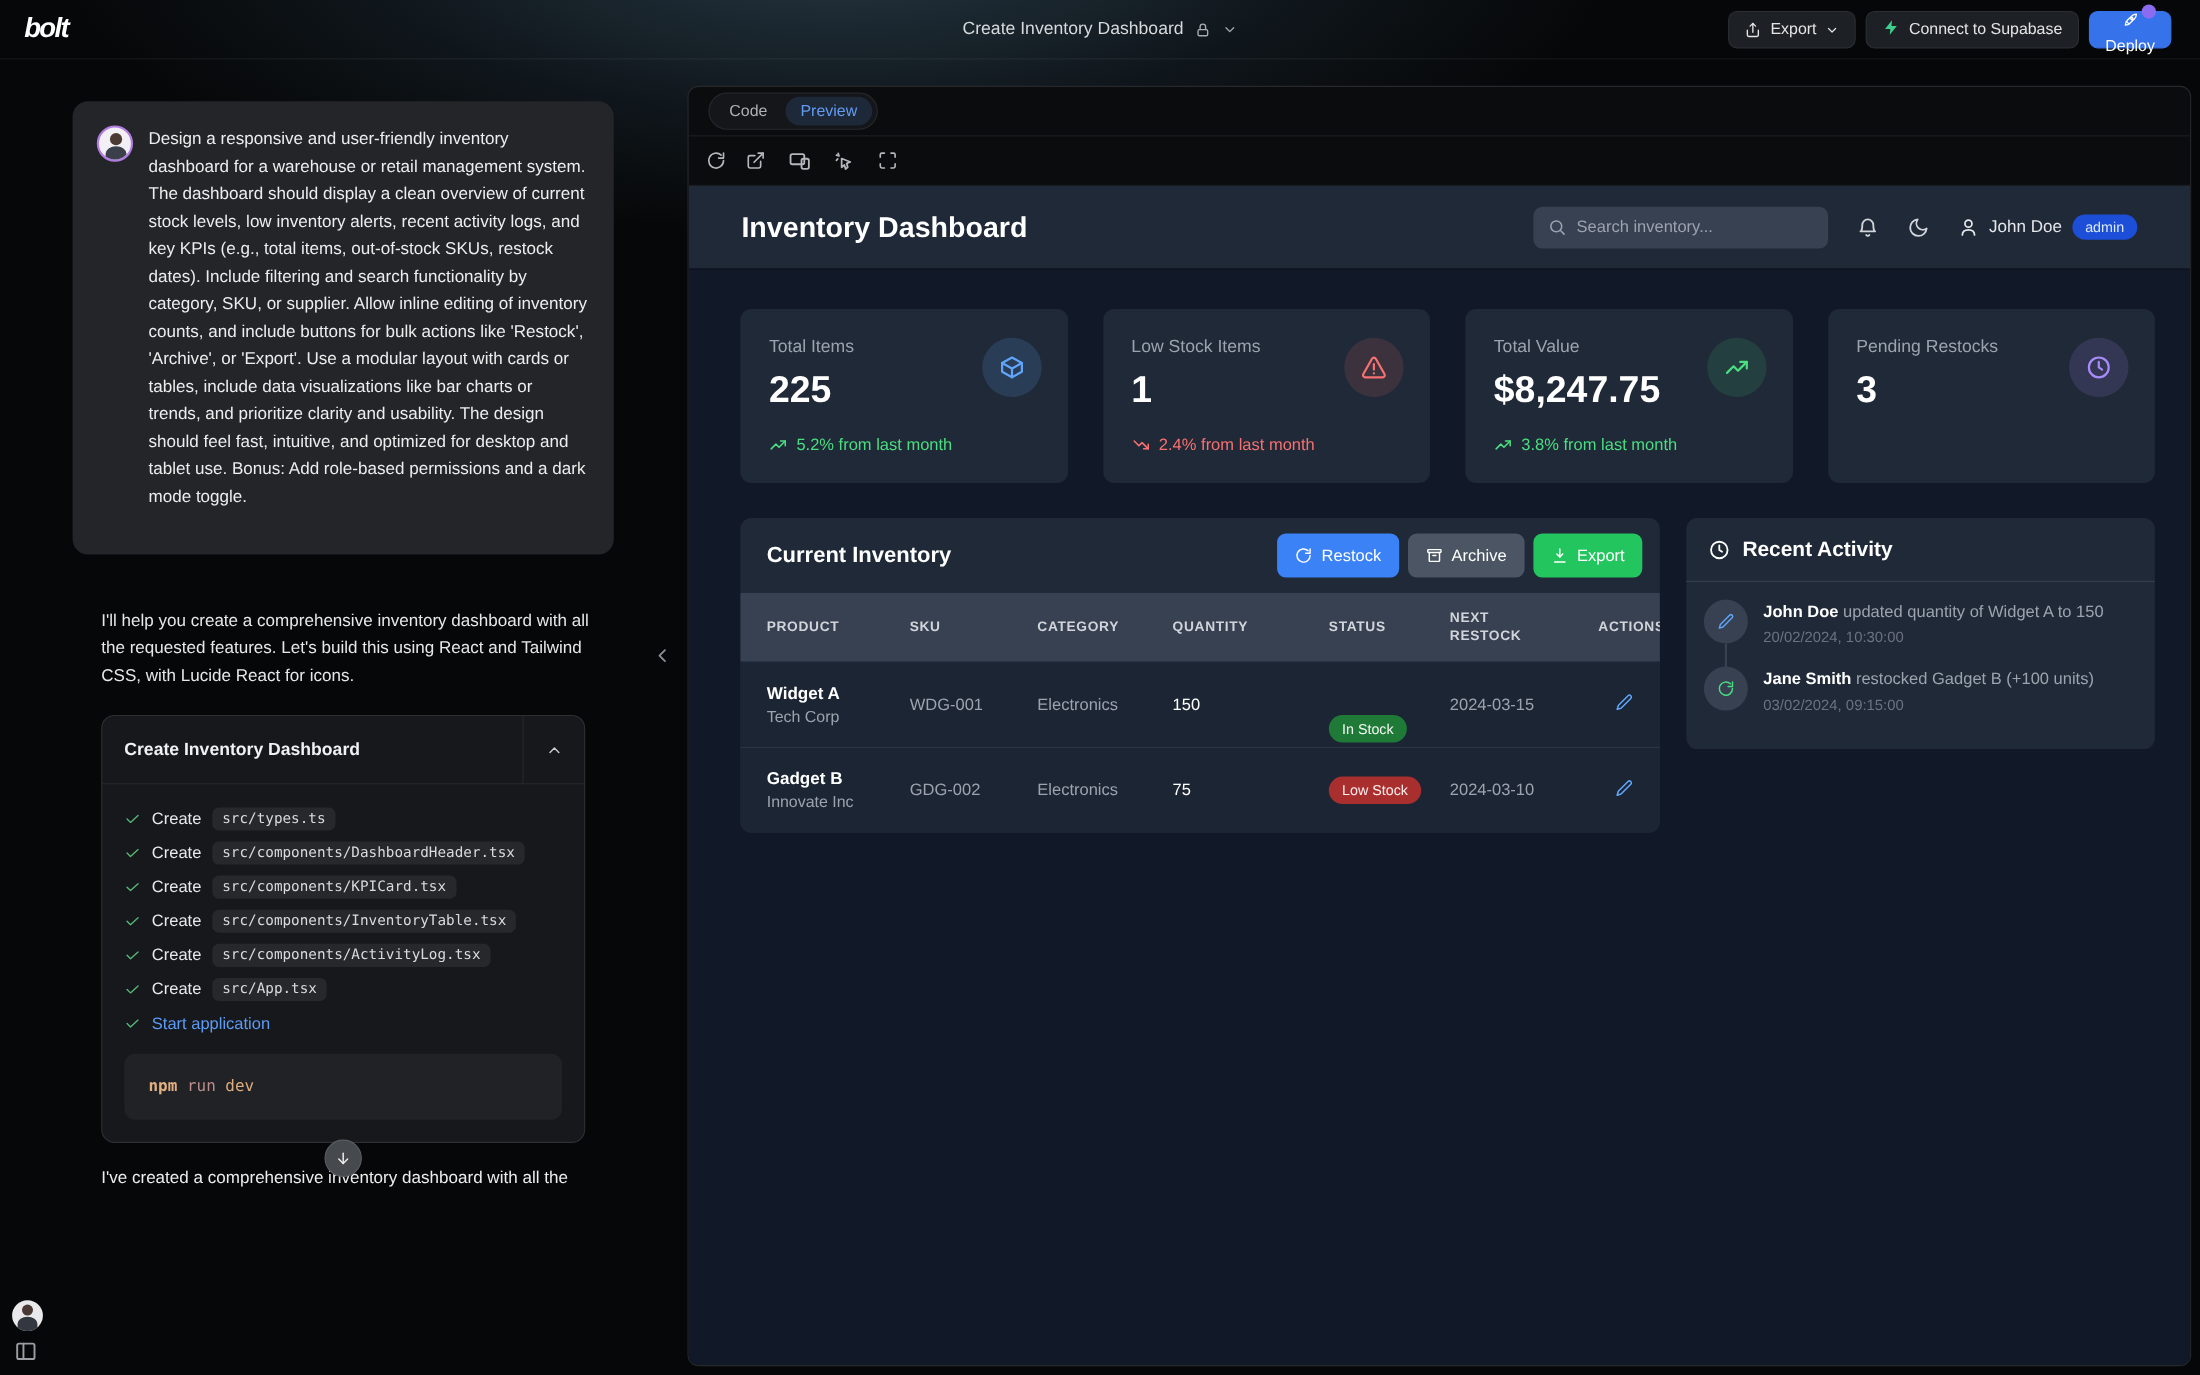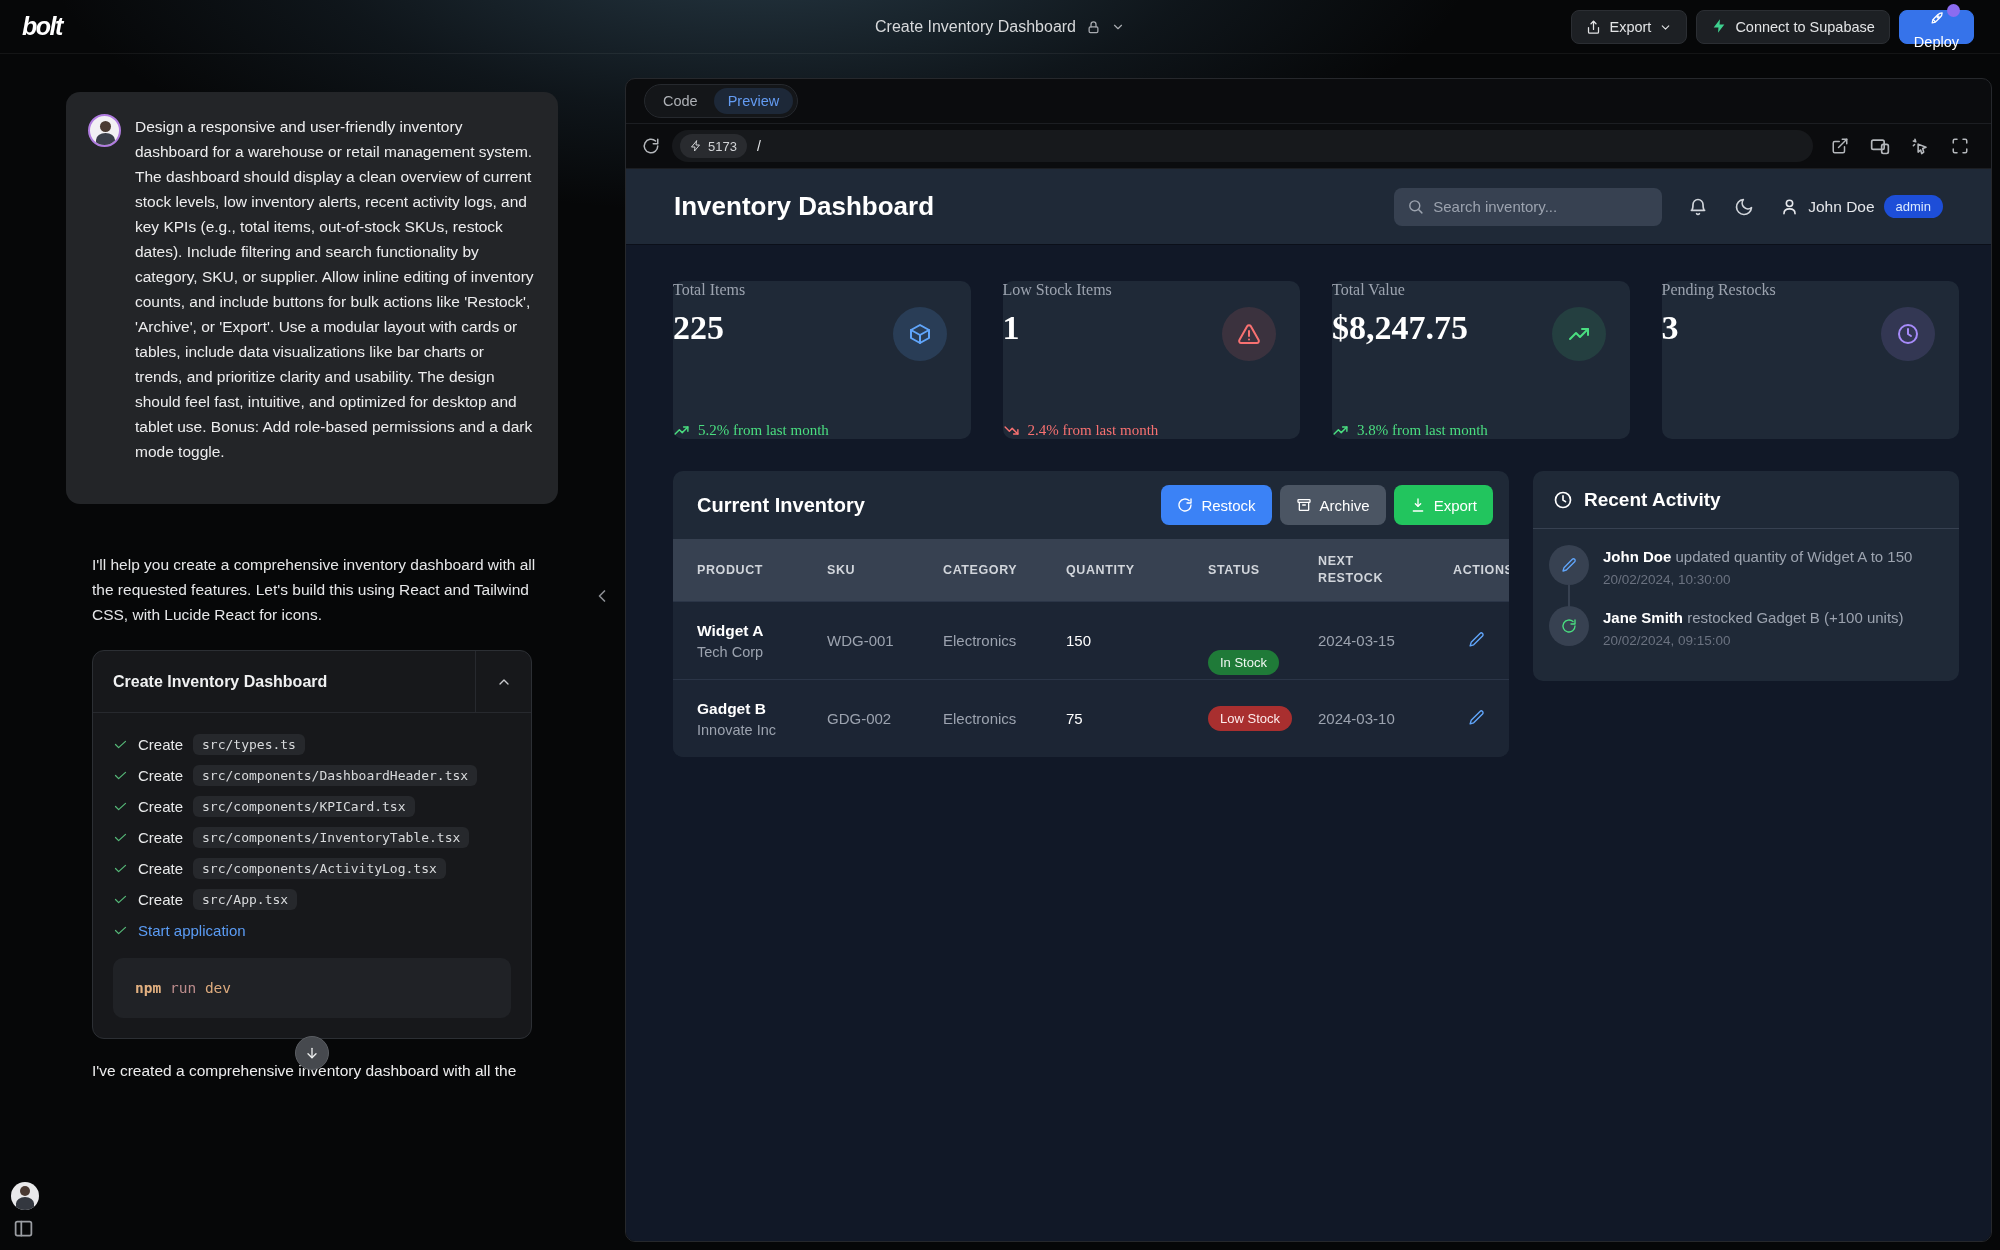--- a/index.html
+++ b/index.html
@@ -78,21 +78,21 @@
   .app-title{font-size:26px;font-weight:700;color:#fff;}
   .app-head-right{margin-left:auto;display:flex;align-items:center;gap:26px;}
   .searchbox{width:268px;height:38px;background:#374151;border-radius:8px;display:flex;align-items:center;gap:9px;padding:0 13px;color:#9ca3af;}
   .searchbox input{flex:1;background:transparent;border:none;outline:none;color:#e5e7eb;font-size:15px;font-family:inherit;}
   .searchbox input::placeholder{color:#9ca3af;}
   .hicon{color:#d1d5db;cursor:pointer;}
   .userwrap{display:flex;align-items:center;gap:9px;color:#e5e7eb;font-size:15.5px;}
   .admin-badge{background:#1d4ed8;color:#dbeafe;font-size:13px;padding:4px 12px;border-radius:999px;}
 
   .kpis{position:absolute;left:47px;top:112px;width:1286px;display:grid;grid-template-columns:repeat(4,1fr);gap:32px;}
-  .kpi{height:158px;background:#1f2937;border-radius:10px;position:relative;display:flex;flex-direction:column;font-family:Liberation Serif, serif;}
+  .kpi{height:158px;background:#1f2937;border-radius:10px;padding:26px;position:relative;display:flex;flex-direction:column;}
   .kpi-label{font-size:16px;color:#9ca3af;}
   .kpi-value{font-size:34px;font-weight:700;color:#fff;margin-top:10px;}
   .kpi-trend{margin-top:auto;display:flex;align-items:center;gap:8px;font-size:15px;}
   .trend-up{color:#4ade80;} .trend-down{color:#f87171;}
   .kpi-ic{position:absolute;right:24px;top:26px;width:54px;height:54px;border-radius:50%;display:flex;align-items:center;justify-content:center;}
   .kpi-ic.blue{background:rgba(96,165,250,.16);color:#60a5fa;}
   .kpi-ic.red{background:rgba(248,113,113,.13);color:#f87171;}
   .kpi-ic.green{background:rgba(74,222,128,.12);color:#4ade80;}
   .kpi-ic.purple{background:rgba(167,139,250,.15);color:#a78bfa;}
 
@@ -300,31 +300,20 @@
       <div class="tab active">Preview</div>
     </div>
   </div>
   <div class="url-row">
     <span class="url-ic">
         <svg class="ic" width="18" height="18" viewBox="0 0 24 24">
           <path d="M21 12a9 9 0 1 1-2.9-6.6"></path>
           <path d="M21 3v6h-6"></path>
         </svg>
       </span>
-    <div class="url-field">
-      <span class="port-pill">
-        <span>
-            <svg class="ic" width="12" height="12" viewBox="0 0 24 24">
-              <path d="M13 2 3 14h7l-1 8 10-12h-7l1-8z"></path>
-            </svg>
-          </span>
-        <span>5173</span>
-      </span>
-      <span class="url-path">/</span>
-    </div>
     <div class="url-right">
       <span class="url-ic">
           <svg class="ic" width="18" height="18" viewBox="0 0 24 24">
             <path d="M18 13v6a2 2 0 0 1-2 2H5a2 2 0 0 1-2-2V8a2 2 0 0 1 2-2h6"></path>
             <path d="M15 3h6v6"></path>
             <path d="M10 14 21 3"></path>
           </svg>
         </span>
       <span class="url-ic">
           <svg class="ic" width="20" height="20" viewBox="0 0 24 24">
@@ -558,20 +547,20 @@
         </div>
         <div class="act-item">
           <div class="act-ic green">
               <svg class="ic" width="16" height="16" viewBox="0 0 24 24">
                 <path d="M21 12a9 9 0 1 1-2.9-6.6"></path>
                 <path d="M21 3v6h-6"></path>
               </svg>
             </div>
           <div>
             <div class="act-text"><b>Jane Smith</b><span> restocked Gadget B (+100 units)</span></div>
-            <div class="act-time">20/02/2024, 09:15:00</div>
+            <div class="act-time">03/02/2024, 09:15:00</div>
           </div>
         </div>
       </div>
     </div>
 
   </div>
 </div>
 
 </body></html>

